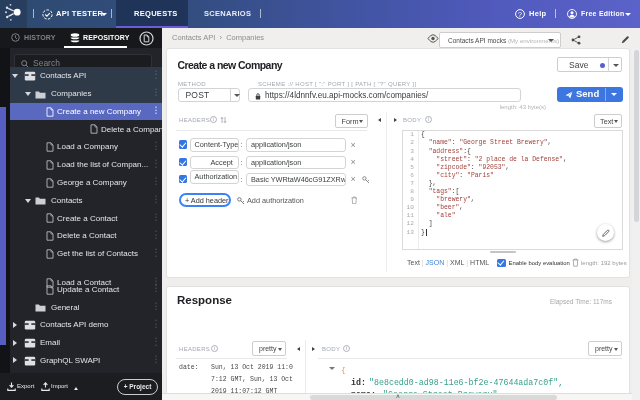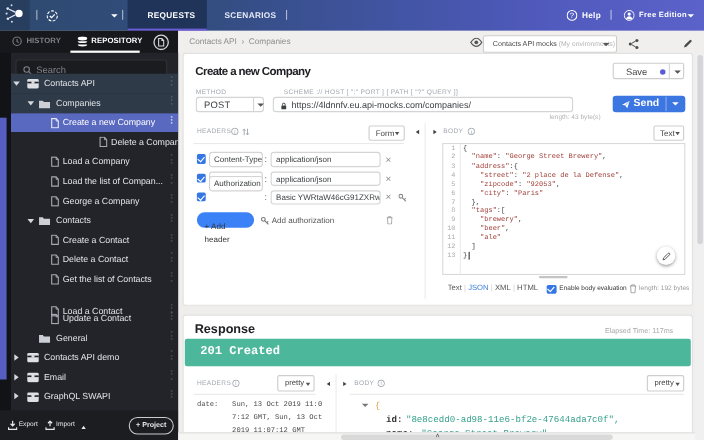--- a/index.html
+++ b/index.html
@@ -45,20 +45,21 @@
       <circle cx="10.5" cy="4.8" r="0.9" fill="#cdd6e4"></circle>
       <circle cx="10.8" cy="19.8" r="0.9" fill="#cdd6e4"></circle>
    </svg>
   </div>
   <div class="tsep" style="left:33px"></div>
   <div class="tsep" style="left:111px"></div>
   <svg class="abs" style="left:42px;top:8.5px" width="11" height="11" viewBox="0 0 11 11">
     <circle cx="5.5" cy="5.5" r="4.6" fill="none" stroke="#fff" stroke-width="1" stroke-dasharray="2.6 1.4"></circle>
     <path d="M3.3 5.5 L4.9 7.1 L7.8 4.1" fill="none" stroke="#fff" stroke-width="1.1"></path>
   </svg>
+  <div class="ttext" style="left:56px">API TESTER</div>
   <div class="abs" style="left:101px;top:12.5px;width:0;height:0;border-left:3.2px solid transparent;border-right:3.2px solid transparent;border-top:3.8px solid #fff"></div>
   <div class="abs" style="left:116px;top:0;width:72px;height:28px;background:#20345a"></div>
   <div class="abs" style="left:116px;top:25.5px;width:72px;height:2.5px;background:#6c5cd8"></div>
   <div class="ttext" style="left:134px">REQUESTS</div>
   <div class="ttext" style="left:204px;color:#e8ebf9">SCENARIOS</div>
   <div class="tsep" style="left:260px"></div>
   <svg class="abs" style="left:515px;top:9px" width="10" height="10" viewBox="0 0 10 10">
     <circle cx="5" cy="5" r="4.4" fill="none" stroke="#fff" stroke-width="1"></circle>
     <text x="5" y="7.6" font-size="7" fill="#fff" text-anchor="middle" font-family="Liberation Sans">?</text>
   </svg>
@@ -354,35 +355,35 @@
   <div class="inp" style="left:189.5px;top:155.5px;width:49px;height:13.5px;overflow:hidden">
     <span class="abs" style="left:20px;top:0;line-height:12.5px;font-size:7.3px;white-space:nowrap">Accept</span>
   </div>
   <div class="abs" style="left:240.5px;top:157.5px;font-size:8px;color:#666">:</div>
   <div class="inp" style="left:246px;top:155.5px;width:100px;height:13.5px;overflow:hidden">
     <span class="abs" style="left:4px;top:0;line-height:12.5px;font-size:7.3px;white-space:nowrap">application/json</span>
   </div>
   <div class="abs" style="left:350.5px;top:157.0px;font-size:9px;color:#8a8a8a">×</div>
 
   <div class="cb" style="left:178.5px;top:174.8px"></div>
-  <div class="inp" style="left:189.5px;top:160px;width:49px;height:13.5px;overflow:hidden">
+  <div class="inp" style="left:189.5px;top:170px;width:49px;height:13.5px;overflow:hidden">
     <span class="abs" style="left:4px;top:0;line-height:12.5px;font-size:7.3px;white-space:nowrap">Authorization</span>
   </div>
   <div class="abs" style="left:240.5px;top:174.5px;font-size:8px;color:#666">:</div>
   <div class="inp" style="left:246px;top:172.5px;width:100px;height:13.5px;overflow:hidden">
     <span class="abs" style="left:4px;top:0;line-height:12.5px;font-size:7.3px;white-space:nowrap">Basic YWRtaW46cG91ZXRwd2</span>
   </div>
   <div class="abs" style="left:350.5px;top:174.0px;font-size:9px;color:#8a8a8a">×</div>
 
   <svg class="abs" style="left:362px;top:175.5px" width="8" height="8" viewBox="0 0 8 8">
     <circle cx="2.4" cy="2.4" r="1.7" fill="none" stroke="#8a8a8a" stroke-width="1"></circle>
     <path d="M3.6 3.6 L7 7 M5.5 5.5 L6.8 4.2" fill="none" stroke="#8a8a8a" stroke-width="1"></path>
   </svg>
 
-  <div class="abs" style="left:179px;top:193px;width:51.5px;height:13.5px;border:7px solid #3b82f6;border-radius:7px;text-align:left;line-height:12px;font-size:7.3px;color:#333">+ Add header</div>
+  <div class="abs" style="left:179px;top:193px;width:51.5px;height:13.5px;border:2px solid #3b82f6;border-radius:7px;text-align:right;line-height:12px;font-size:7.3px;color:#333">+ Add header</div>
   <svg class="abs" style="left:237px;top:196.5px" width="8" height="8" viewBox="0 0 8 8">
     <circle cx="2.4" cy="2.4" r="1.7" fill="none" stroke="#777" stroke-width="1"></circle>
     <path d="M3.6 3.6 L7 7 M5.5 5.5 L6.8 4.2" fill="none" stroke="#777" stroke-width="1"></path>
   </svg>
   <div class="abs" style="left:247px;top:196px;font-size:7.3px;color:#555">Add authorization</div>
   <svg class="abs" style="left:350.5px;top:195.5px" width="6.5" height="8.5" viewBox="0 0 7 9">
     <path d="M0.6 2 h5.8 M2.2 2 v-1 h2.6 v1 M1.3 2 l0.4 6.2 h3.6 l0.4 -6.2" fill="none" stroke="#999" stroke-width="0.8"></path>
   </svg>
 
 <div class="abs" style="left:402px;top:130px;width:221px;height:120px;border:1px solid #dadada;background:#fff"></div>
@@ -426,23 +427,20 @@
   <div class="cb" style="left:497px;top:258.5px"></div>
   <div class="abs" style="left:508.5px;top:259.8px;font-size:5.9px;color:#333">Enable body evaluation</div>
   <svg class="abs" style="left:572px;top:258px" width="7" height="9" viewBox="0 0 7 9">
     <path d="M0.6 2 h5.8 M2.2 2 v-1 h2.6 v1 M1.3 2 l0.4 6.2 h3.6 l0.4 -6.2" fill="none" stroke="#9a9a9a" stroke-width="0.8"></path>
   </svg>
   <div class="abs" style="left:581px;top:259.5px;font-size:6px;color:#9a9a9a">length: 192 bytes</div>
 
   <div class="card" style="left:166px;top:286px;width:464px;height:130px"></div>
   <div class="abs" style="left:177px;top:294px;font-size:11.5px;font-weight:bold;color:#202124">Response</div>
   <div class="abs" style="left:512px;top:298px;width:100px;text-align:right;font-size:6.5px;color:#a8a8a8">Elapsed Time: 117ms</div>
-  <div class="abs" style="left:168px;top:307.5px;width:460px;height:25px;background:#4db79b;border-radius:2px">
-    <span class="abs mono" style="left:14px;top:0;line-height:25px;font-size:11px;color:#fff;font-weight:bold">201 Created</span>
-  </div>
   <div class="tinylab" style="left:179px;top:346px">HEADERS</div>
   <svg class="abs" style="left:211px;top:344.5px" width="7" height="7" viewBox="0 0 7 7">
     <circle cx="3.5" cy="3.5" r="3" fill="none" stroke="#9aa0a8" stroke-width="0.8"></circle>
     <text x="3.5" y="5.4" font-size="5" fill="#9aa0a8" text-anchor="middle" font-family="Liberation Sans">i</text>
   </svg>
   <div class="sel2" style="left:252px;top:341px;width:34px;height:15px;">
     <span class="abs" style="left:6px;top:0;line-height:14px;font-size:7px">pretty</span>
     <div class="dcar" style="right:3.5px;top:5.8px;border-top-width:3.2px;border-left-width:2.6px;border-right-width:2.6px"></div>
   </div>
   <div class="abs" style="left:296.5px;top:346.5px;width:0;height:0;border-top:2.6px solid transparent;border-bottom:2.6px solid transparent;border-right:3.6px solid #3f3f3f"></div>

